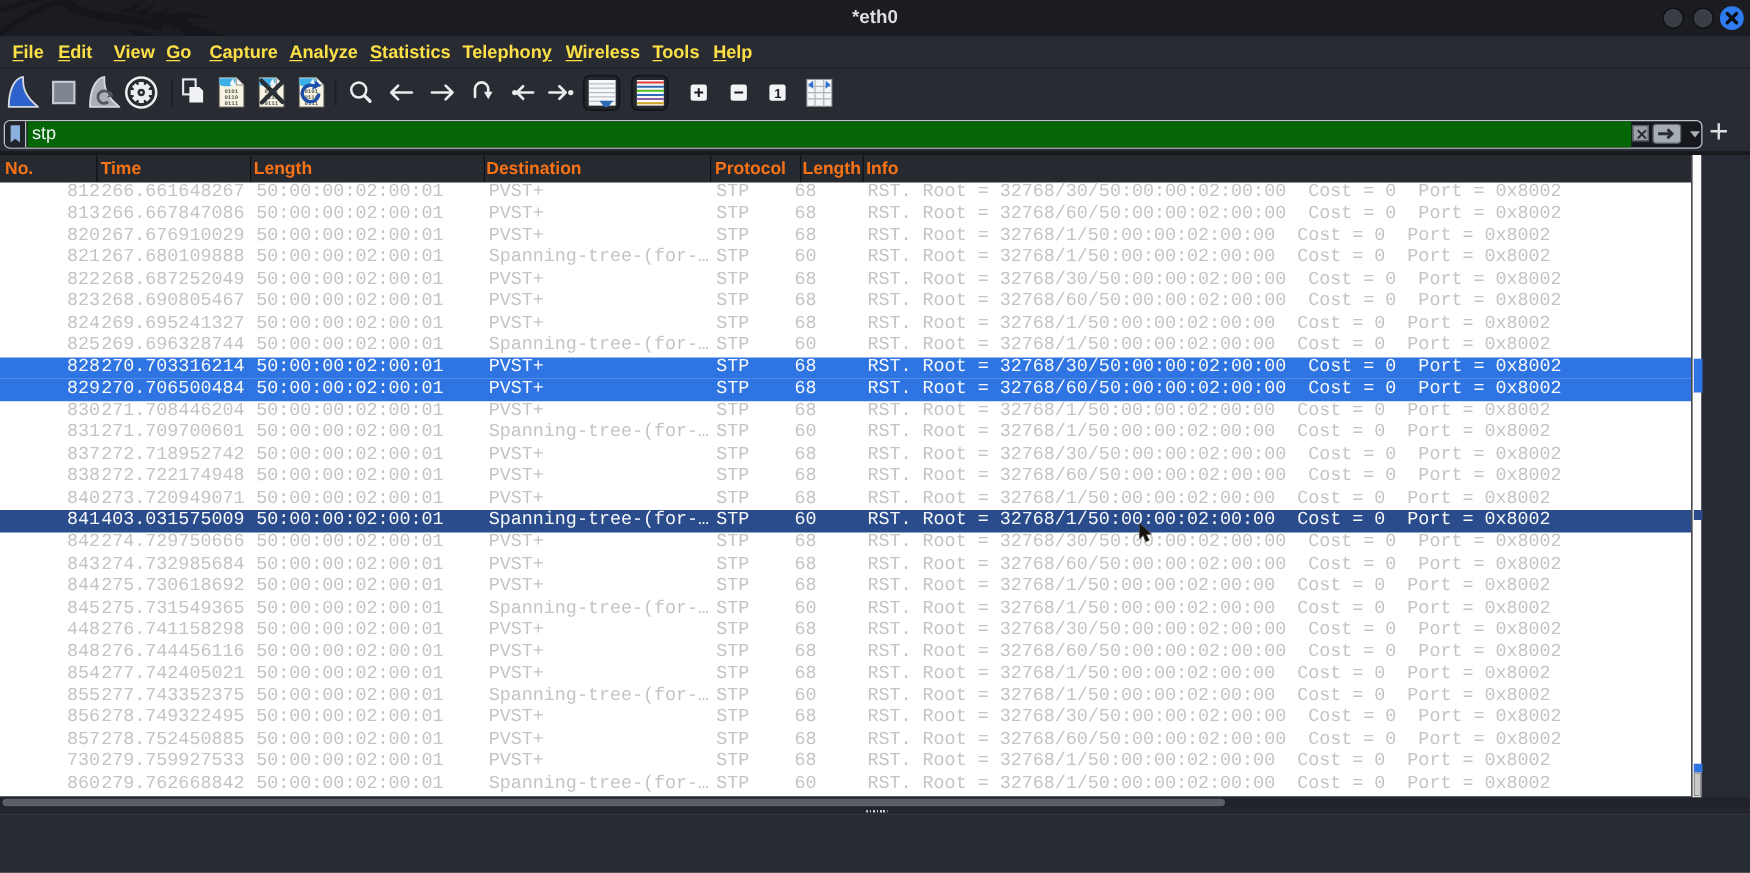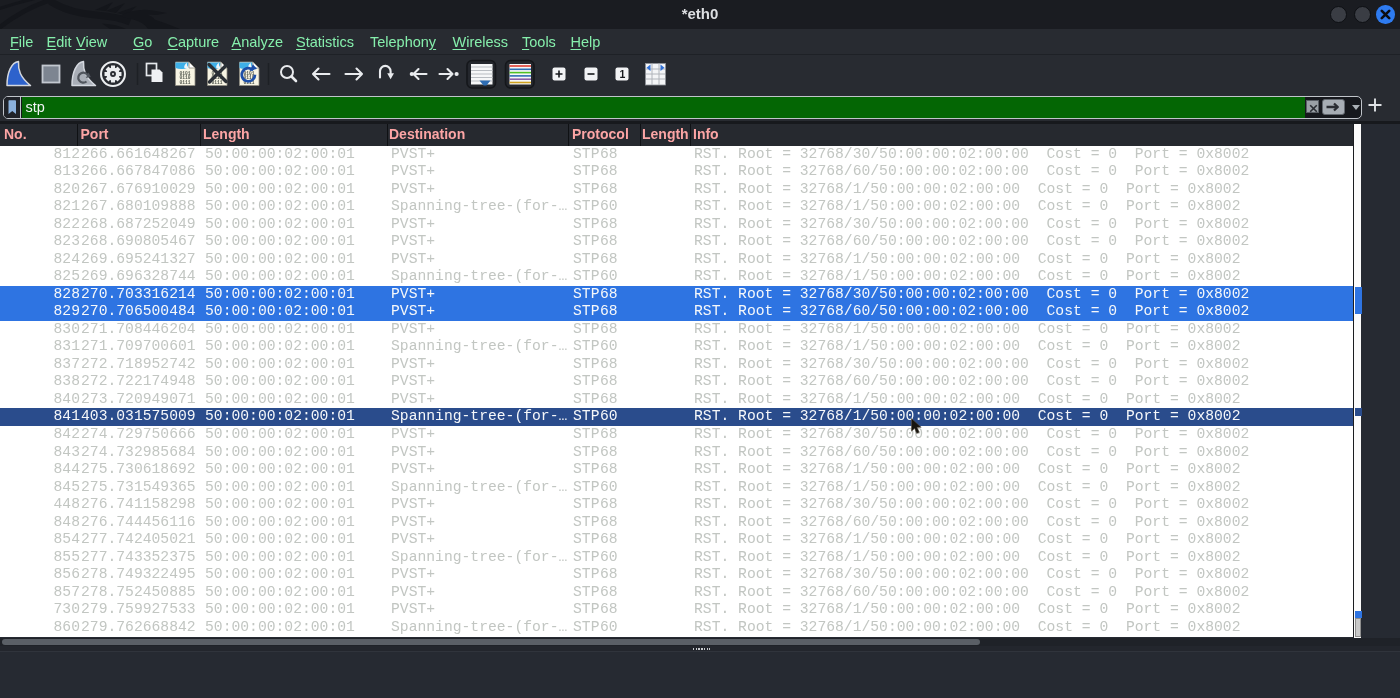--- a/index.html
+++ b/index.html
@@ -11,21 +11,21 @@
 #title { position:absolute; left:0; top:0; width:1400px; height:29px; line-height:28px; text-align:center;
   color:#dcdee1; font-size:15px; font-weight:700; }
 .wbtn { position:absolute; top:5.5px; width:17.5px; height:17.5px; border-radius:50%; background:#3a3d44; border:1.2px solid #0d0f13; }
 #wb1 { left:1329.5px; }
 #wb2 { left:1353.5px; }
 #wb3 { left:1376px; top:5px; width:18.5px; height:18.5px; background:#2e7bf0; border:none; }
 #wb3 svg { position:absolute; left:3.7px; top:3.7px; }
 
 
 #menubar { position:absolute; left:0; top:29px; width:1400px; height:25px; background:#282b31; }
-.mi { position:absolute; top:0; height:25px; line-height:26.5px; color:#86efac; font-size:14.5px; }
+.mi { position:absolute; top:0; height:25px; line-height:26.5px; color:#fde047; font-size:14.5px;font-weight:bold; }
 .mn { text-decoration:underline; text-underline-offset:2px; }
 
 
 #toolbar { position:absolute; left:0; top:54px; width:1400px; height:37px; background:#282b31; border-top:1px solid #1e2126; }
 #toolbar svg { position:absolute; top:0; left:0; }
 
 
 #filterrow { position:absolute; left:0; top:91px; width:1400px; height:30px; background:#282b31; }
 #ffield { position:absolute; left:3px; top:4.5px; width:1359px; height:23px; border:1px solid #c0c4ca; border-radius:5px; background:#16181d; overflow:hidden; }
 #fbook { position:absolute; left:0; top:0; width:16.5px; height:21px; background:#202329; border-right:1px solid #c0c4ca; }
@@ -33,34 +33,34 @@
 #ftext { position:absolute; left:21.5px; top:0; height:21px; line-height:20px; color:#f2f4f6; font-size:14.5px; }
 #fclear { position:absolute; left:1302px; top:3.5px; width:13px; height:13px; background:#9aa0a6; border:1px solid #5a5f66; }
 #fapply { position:absolute; left:1318px; top:2px; width:23px; height:16px; background:#a7adb4; border:1px solid #62676e; border-radius:3px; }
 #fcaret { position:absolute; left:1348px; top:8.5px; width:0; height:0; border-left:4px solid transparent; border-right:4px solid transparent; border-top:5px solid #aab0b6; }
 #fplus { position:absolute; left:1367px; top:6px; width:16px; height:16px; }
 
 #gapstrip { position:absolute; left:0; top:121px; width:1400px; height:3px; background:#17191d; }
 
 
 #theader { position:absolute; left:0; top:124px; width:1353px; height:21.5px; background:#26292f; }
-#theader .h { position:absolute; top:0; height:21.5px; line-height:21px; color:#fca5a5; font-size:14px; font-weight:700; }
+#theader .h { position:absolute; top:0; height:21.5px; line-height:21px; color:#f97316; font-size:14px; font-weight:700; }
 #theader .vs { position:absolute; top:0; width:1px; height:21.5px; background:#0f1114; }
 #tbody { position:absolute; left:0; top:145.5px; width:1353px; height:491.0px; background:#ffffff; overflow:hidden;
   font-family:"Liberation Mono", monospace; font-size:14.7px; }
 .row { position:relative; height:17.535px; color:#c2c6c2; }
 .row span { position:absolute; top:0; height:17.535px; line-height:17.535px; white-space:pre; }
 .row.sel { background:#2e74e2; color:#f6f8fa; }
 .row.cur { background:#2a4c8c; color:#f6f8fa; }
 .cn { left:4px; width:76px; text-align:right;padding-left:31px; }
 .ct { left:81px; }
 .cs { left:205px; }
 .cd { left:391px; }
 .cp { left:573px; }
-.cl { left:600px; width:89px; text-align:left; }
+.cl { left:600px; width:89px; text-align:center; }
 .ci { left:694px; }
 
 
 #vscroll { position:absolute; left:1353px; top:124px; width:8px; height:513.5px; background:#fbfbfb; border-left:1px solid #1a1c20; }
 .vmark { position:absolute; left:1px; width:7px; }
 #vthumb { position:absolute; left:1354.5px; top:618px; width:6.5px; height:19px; background:#c9c9c9; border:1px solid #8e8e8e; }
 
 
 #hscroll { position:absolute; left:0; top:637.5px; width:1400px; height:8px; background:#1f2228; }
 #hthumb { position:absolute; left:2px; top:1px; width:978px; height:6px; border-radius:3px; background:#5a5f66; }
@@ -93,21 +93,21 @@
   <div class="wbtn" id="wb3">
       <svg width="11" height="11" viewBox="0 0 11 11">
         <path d="M1.8 1.8 L9.2 9.2 M9.2 1.8 L1.8 9.2" stroke="#0c0e11" stroke-width="2.6" stroke-linecap="round"></path>
       </svg>
     </div>
 </div>
 
 <div id="menubar">
 <div class="mi" style="left:10px"><span class="mn">F</span>ile</div>
 <div class="mi" style="left:46.5px"><span class="mn">E</span>dit</div>
-<div class="mi" style="left:76px"><span class="mn">V</span>iew</div>
+<div class="mi" style="left:91px"><span class="mn">V</span>iew</div>
 <div class="mi" style="left:133px"><span class="mn">G</span>o</div>
 <div class="mi" style="left:167.5px"><span class="mn">C</span>apture</div>
 <div class="mi" style="left:231.5px"><span class="mn">A</span>nalyze</div>
 <div class="mi" style="left:296px"><span class="mn">S</span>tatistics</div>
 <div class="mi" style="left:370px">Telephon<span class="mn">y</span></div>
 <div class="mi" style="left:452.5px"><span class="mn">W</span>ireless</div>
 <div class="mi" style="left:522px"><span class="mn">T</span>ools</div>
 <div class="mi" style="left:570.5px"><span class="mn">H</span>elp</div>
 </div>
 
@@ -239,21 +239,21 @@
   </div>
   <div id="fplus"><svg width="16" height="16" viewBox="0 0 16 16">
         <path d="M8 1.5 V14.5 M1.5 8 H14.5" stroke="#dfe2e5" stroke-width="1.9"></path>
       </svg></div>
 </div>
 
 <div id="gapstrip"></div>
 
 <div id="theader">
   <div class="h" style="left:4px">No.</div>
-  <div class="h" style="left:80.5px">Port</div>
+  <div class="h" style="left:80.5px">Time</div>
   <div class="h" style="left:203px">Length</div>
   <div class="h" style="left:389px">Destination</div>
   <div class="h" style="left:572px">Protocol</div>
   <div class="h" style="left:642px">Length</div>
   <div class="h" style="left:693px">Info</div>
   <div class="vs" style="left:76.5px"></div>
   <div class="vs" style="left:199.5px"></div>
   <div class="vs" style="left:386.5px"></div>
   <div class="vs" style="left:567.5px"></div>
   <div class="vs" style="left:639.5px"></div>

